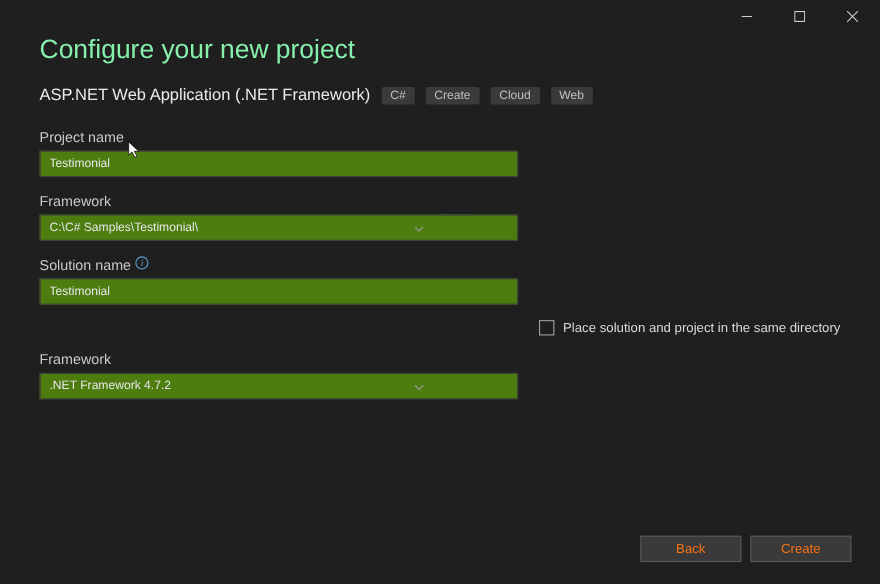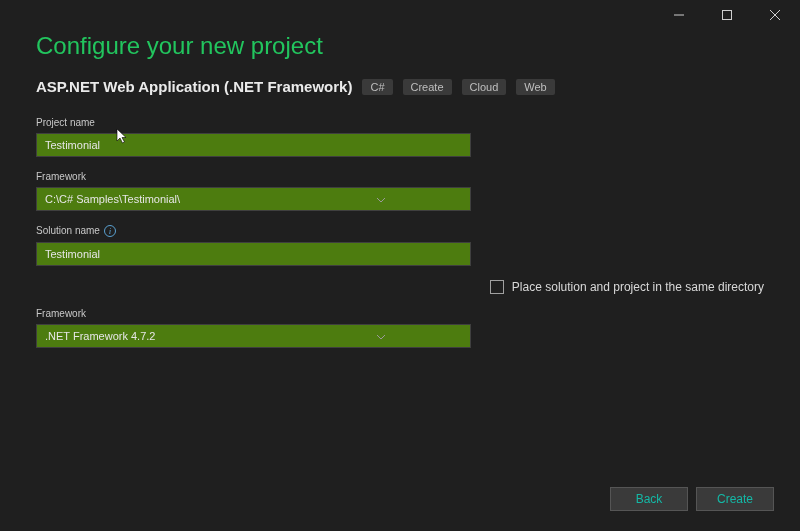--- a/index.html
+++ b/index.html
@@ -28,44 +28,44 @@
       justify-content: center;
       color: #cfcfcf;
     }
     .content {
       position: absolute;
       top: 32px; left: 36px; right: 36px; bottom: 68px;
     }
     h1 {
       font-size: 24px;
       font-weight: 400;
-      color: #22c55e;
+      color: #86efac;
       margin-bottom: 18px;
     }
     .subrow {
       display: flex;
       align-items: center;
       gap: 10px;
       margin-bottom: 22px;
     }
     .subtitle {
       font-size: 15px;
-      font-weight: 700;
+      font-weight: 400;
       color: #eaeaea;
     }
     .tag {
       background: #3a3a3a;
       color: #bfbfbf;
       font-size: 11px;
       padding: 2px 8px;
       border-radius: 2px;
     }
     .field-label {
       display: block;
-      font-size: 10px;
+      font-size: 13px;
       color: #c8c8c8;
       margin-bottom: 5px;
     }
     .text-input, .select-input {
       width: 435px;
       height: 24px;
       background: #4d7c0f;
       border: 1px solid #3f3f3f;
       color: #e6e6e6;
       font-size: 11px;
@@ -134,25 +134,25 @@
     }
     .label-with-icon { display: flex; }
     .footer {
       position: absolute;
       bottom: 20px;
       right: 26px;
       display: flex;
       gap: 8px;
     }
     .footer-btn {
-      width: 78px;
+      width: 92px;
       height: 24px;
       background: #3a3a3a;
       border: 1px solid #555555;
-      color: #14b8a6;
+      color: #f97316;
       font-size: 12px;
       font-family: inherit;
       cursor: pointer;
     }
     .cursor {
       position: absolute;
       top: 128px;
       left: 116px;
       pointer-events: none;
     }

